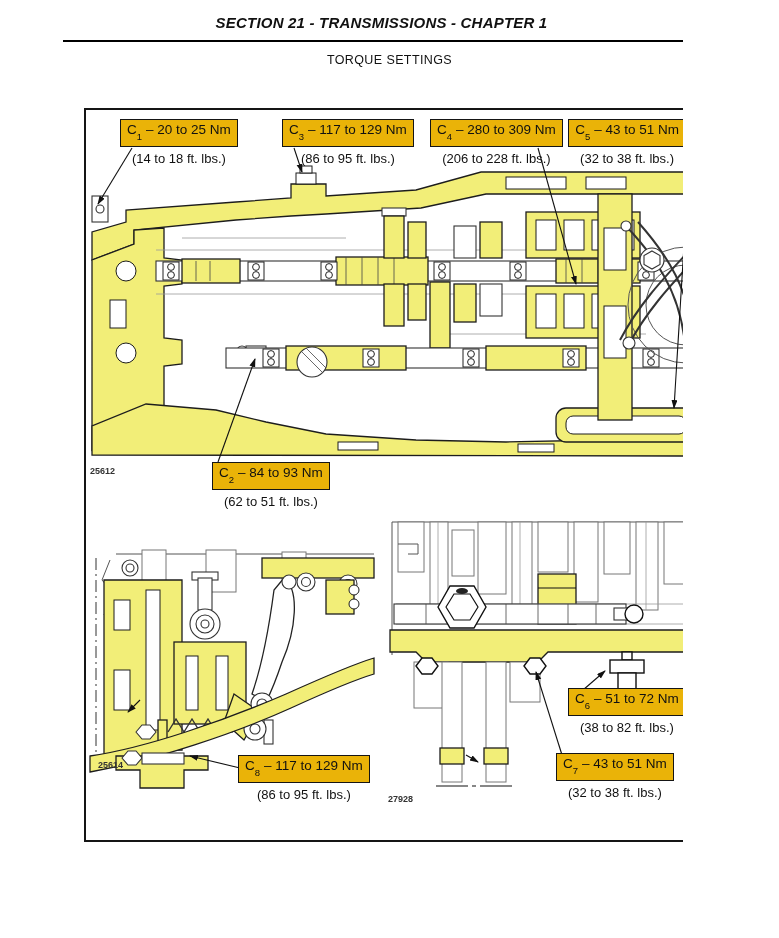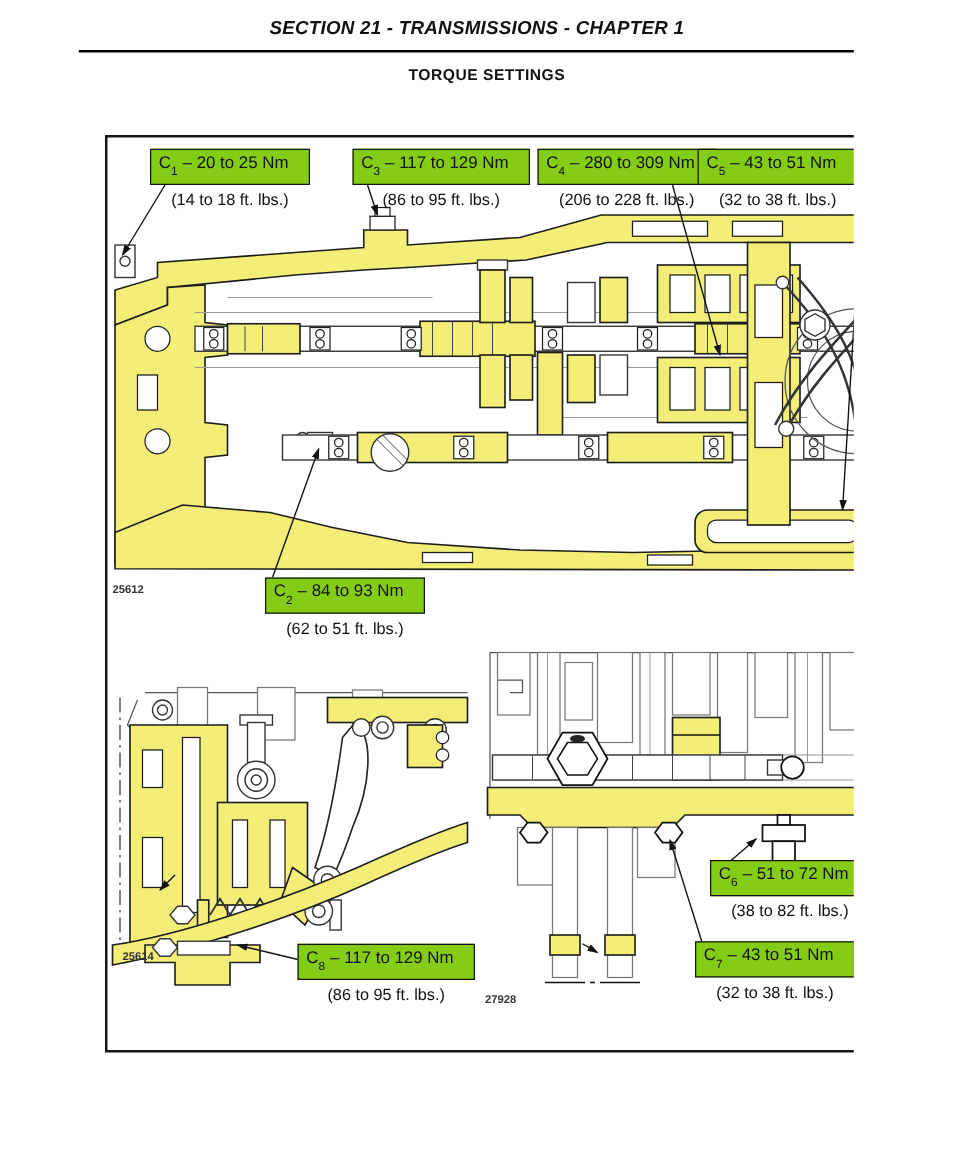--- a/index.html
+++ b/index.html
@@ -5,28 +5,28 @@
   html,body{margin:0;padding:0;background:#fff;}
   .page{position:relative;width:683px;height:938px;background:#fff;overflow:hidden;
         font-family:"Liberation Sans",sans-serif;color:#111;}
   
   .header{position:absolute;left:63px;top:14px;width:637px;height:24px;}
   .header-title{position:absolute;left:0;right:0;text-align:center;
         font-style:italic;font-weight:bold;font-size:15px;letter-spacing:.2px;}
   .header-page{position:absolute;right:6px;top:0;font-style:italic;font-weight:bold;font-size:15px;}
   .rule{position:absolute;left:63px;top:40px;width:637px;border-top:2px solid #000;}
   .doc-title{position:absolute;left:0;top:53px;width:779px;text-align:center;
-        font-weight:bold;font-size:12.5px;letter-spacing:.4px;}
+        font-weight:normal;font-size:12.5px;letter-spacing:.4px;}
   
   .frame{position:absolute;left:84px;top:108px;width:612px;height:730px;
         border:2px solid #151515;background:#fff;}
   .frame svg{position:absolute;left:0;top:0;}
   
   .callout{position:absolute;display:flex;flex-direction:column;align-items:center;z-index:3;}
-  .cbox{border:1.5px solid #151515;background:#84cc16;padding:1px 16px 2px 6px;
+  .cbox{border:1.5px solid #151515;background:#eab308;padding:1px 6px 2px 6px;
         font-size:13.5px;white-space:nowrap;line-height:18px;}
   .cbox sub{font-size:9.5px;position:relative;bottom:-2px;}
   .rng{margin-left:4px;}
   .cft{margin-top:4px;font-size:13px;white-space:nowrap;}
   .fig{position:absolute;font-size:9px;font-weight:bold;color:#333;z-index:3;}
   
   .page-num{position:absolute;left:688px;top:843px;font-size:12.5px;}
   .watermark{position:absolute;right:22px;top:905px;
         font-family:"DejaVu Sans Mono",monospace;font-weight:bold;font-size:17px;
         color:#1d3a5c;letter-spacing:.5px;}

